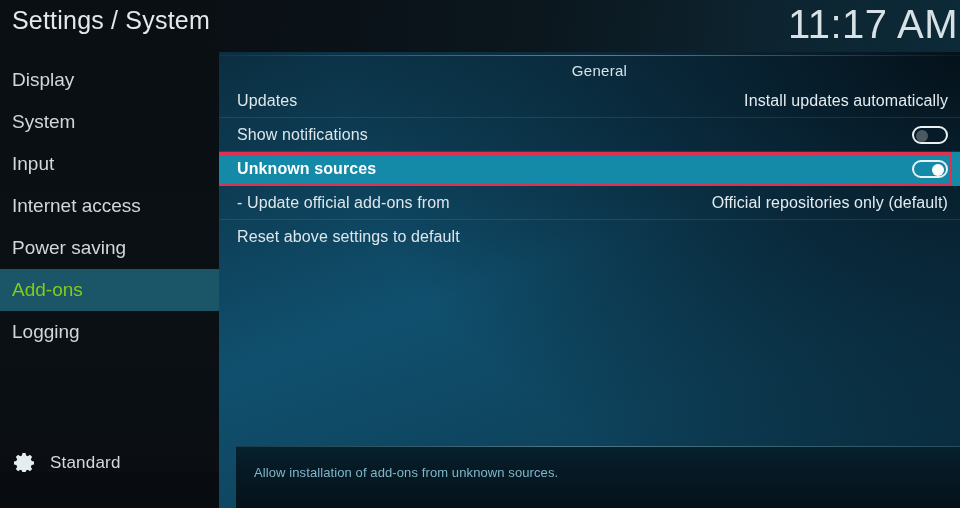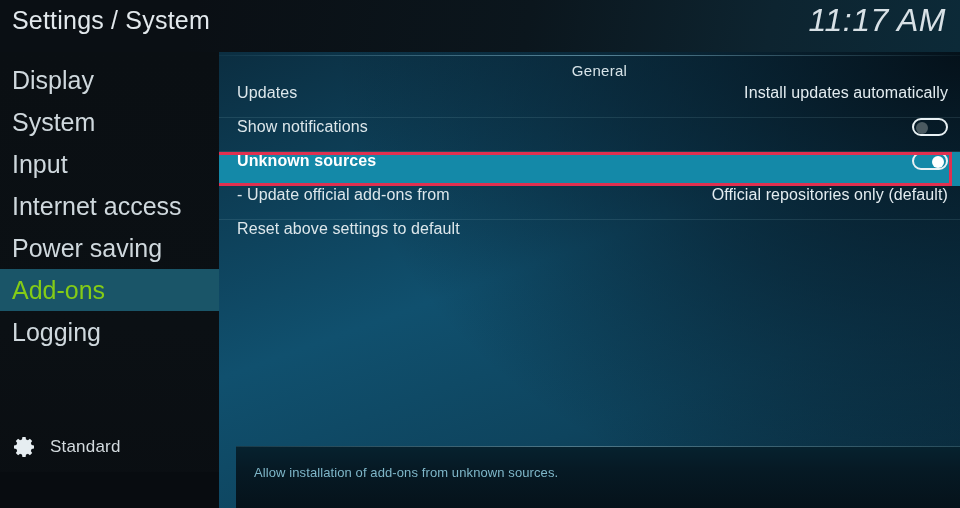--- a/index.html
+++ b/index.html
@@ -18,42 +18,42 @@
   
   #topbar {
     position:absolute; left:0; top:0; width:960px; height:52px;
     background:linear-gradient(100deg,#0a0f14 0%, #0a0f14 20%, #0b161d 55%, #0d2430 80%, #0c2a38 100%);
   }
   #window-title {
     position:absolute; left:12px; top:6px;
     font-size:25px; color:#e2e8ec; font-weight:400; letter-spacing:0.2px;
   }
   #clock {
-    position:absolute; right:14px; top:2px;
-    font-size:32px; color:#d8e1e6; font-weight:300; letter-spacing:0.5px;font-style:italic;
+    position:absolute; right:2px; top:2px;
+    font-size:40px; color:#d8e1e6; font-weight:300; letter-spacing:0.5px;
   }
 
   
   #sidebar {
     position:absolute; left:0; top:52px; width:219px; height:456px;
     background:linear-gradient(180deg,#0a0f13 0%, #0b1014 60%, #0a0e12 100%);
   }
   .side-item {
     position:relative; height:42px; line-height:42px;
     padding-left:12px;
-    font-size:25px; color:#cfd8dd; font-weight:400;
+    font-size:19px; color:#cfd8dd; font-weight:400;
     white-space:nowrap;
   }
   .side-item.selected {
     background:#1a5568; color:#84cc16;
   }
   #side-list { padding-top:7px; }
 
   #footer-profile {
-    position:absolute; left:0; bottom:44px; width:219px; height:34px;
+    position:absolute; left:0; bottom:28px; width:219px; height:34px;
     display:flex; align-items:center; padding-left:13px;
   }
   #gear-icon { width:24px; height:24px; flex:0 0 auto; }
   #profile-label {
     margin-left:13px; font-size:17px; color:#d3dade; letter-spacing:0.2px;
   }
 
   
   #content {
     position:absolute; left:219px; top:52px; width:741px; height:456px;
@@ -68,21 +68,21 @@
     background:linear-gradient(90deg, rgba(120,185,205,0.05) 0%, rgba(150,205,225,0.55) 50%, rgba(120,185,205,0.05) 100%);
   }
   #section-title {
     position:absolute; left:0; top:10px; width:741px;
     text-align:center; font-size:15px; color:#d7e3e8; letter-spacing:0.3px;padding-left:20px;
   }
 
   #rows { position:absolute; left:0; top:32px; width:741px; }
 
   .row {
-    position:relative; height:34px; display:flex; 
+    position:relative; height:34px; display:flex; align-items:center;
     padding:0 12px 0 18px;
     border-bottom:1px solid rgba(160,205,220,0.13);
   }
   .row.no-border { border-bottom:none; }
   .row-label {
     font-size:16px; color:#dde7eb; white-space:nowrap; letter-spacing:0.1px;
   }
   .row-value {
     margin-left:auto; font-size:16px; color:#e3ecf0; white-space:nowrap;
     letter-spacing:0.1px;

